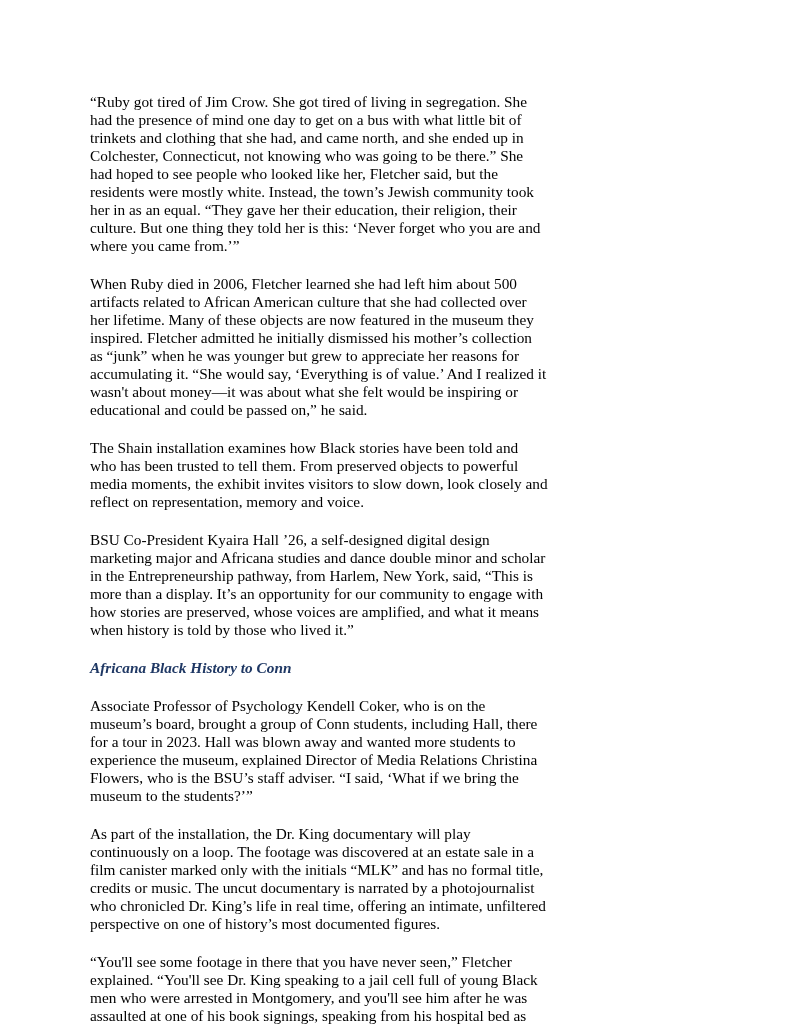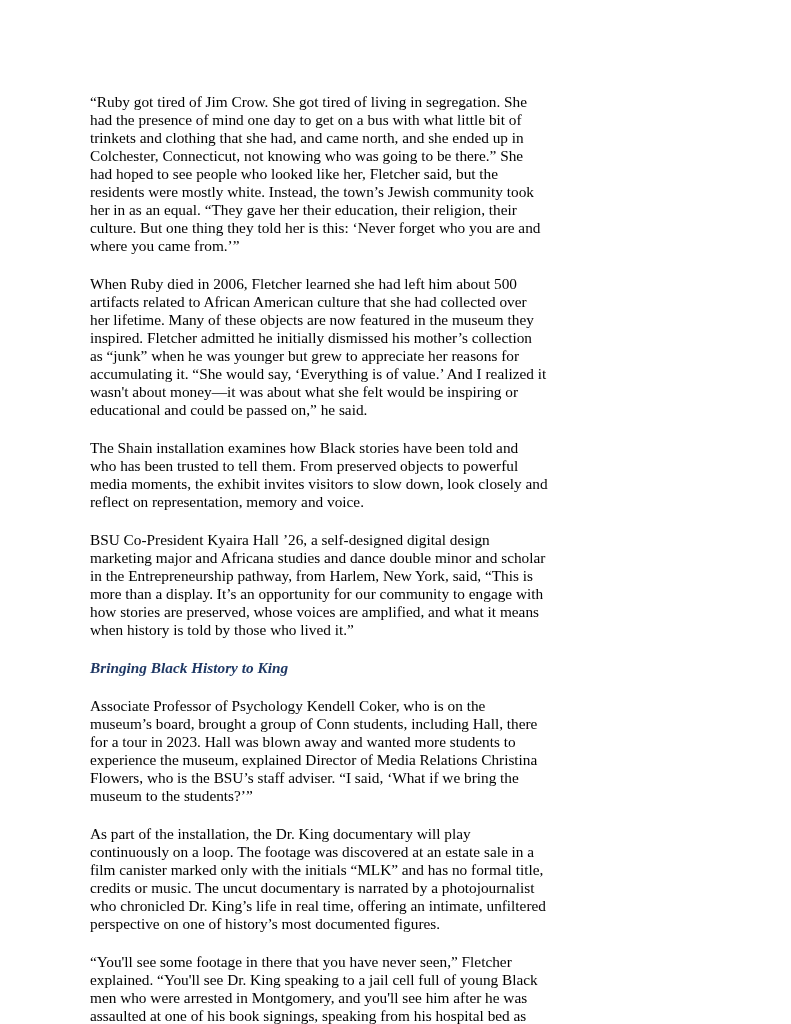--- a/index.html
+++ b/index.html
@@ -37,19 +37,19 @@
   </style>
 </head>
 <body>
 
 <div class="page">
   <article class="doc">
     <p class="para">“Ruby got tired of Jim Crow. She got tired of living in segregation. She had the presence of mind one day to get on a bus with what little bit of trinkets and clothing that she had, and came north, and she ended up in Colchester, Connecticut, not knowing who was going to be there.” She had hoped to see people who looked like her, Fletcher said, but the residents were mostly white. Instead, the town’s Jewish community took her in as an equal. “They gave her their education, their religion, their culture. But one thing they told her is this: ‘Never forget who you are and where you came from.’”</p>
     <p class="para">When Ruby died in 2006, Fletcher learned she had left him about 500 artifacts related to African American culture that she had collected over her lifetime. Many of these objects are now featured in the museum they inspired. Fletcher admitted he initially dismissed his mother’s collection as “junk” when he was younger but grew to appreciate her reasons for accumulating it. “She would say, ‘Everything is of value.’ And I realized it wasn't about money—it was about what she felt would be inspiring or educational and could be passed on,” he said.</p>
     <p class="para">The Shain installation examines how Black stories have been told and who has been trusted to tell them. From preserved objects to powerful media moments, the exhibit invites visitors to slow down, look closely and reflect on representation, memory and voice.</p>
     <p class="para">BSU Co-President Kyaira Hall ’26, a self-designed digital design marketing major and Africana studies and dance double minor and scholar in the Entrepreneurship pathway, from Harlem, New York, said, “This is more than a display. It’s an opportunity for our community to engage with how stories are preserved, whose voices are amplified, and what it means when history is told by those who lived it.”</p>
-    <h2 class="heading">Bringing Black History to King</h2>
+    <h2 class="heading">Africana Black History to Conn</h2>
     <p class="para">Associate Professor of Psychology Kendell Coker, who is on the museum’s board, brought a group of Conn students, including Hall, there for a tour in 2023. Hall was blown away and wanted more students to experience the museum, explained Director of Media Relations Christina Flowers, who is the BSU’s staff adviser. “I said, ‘What if we bring the museum to the students?’”</p>
     <p class="para">As part of the installation, the Dr. King documentary will play continuously on a loop. The footage was discovered at an estate sale in a film canister marked only with the initials “MLK” and has no formal title, credits or music. The uncut documentary is narrated by a photojournalist who chronicled Dr. King’s life in real time, offering an intimate, unfiltered perspective on one of history’s most documented figures.</p>
     <p class="para">“You'll see some footage in there that you have never seen,” Fletcher explained. “You'll see Dr. King speaking to a jail cell full of young Black men who were arrested in Montgomery, and you'll see him after he was assaulted at one of his book signings, speaking from his hospital bed as the surgeons were trying to figure out how to remove the knife in his chest.”</p>
     <h2 class="heading">‘Telling Our Stories’</h2>
   </article>
 </div>
 
 </body></html>

